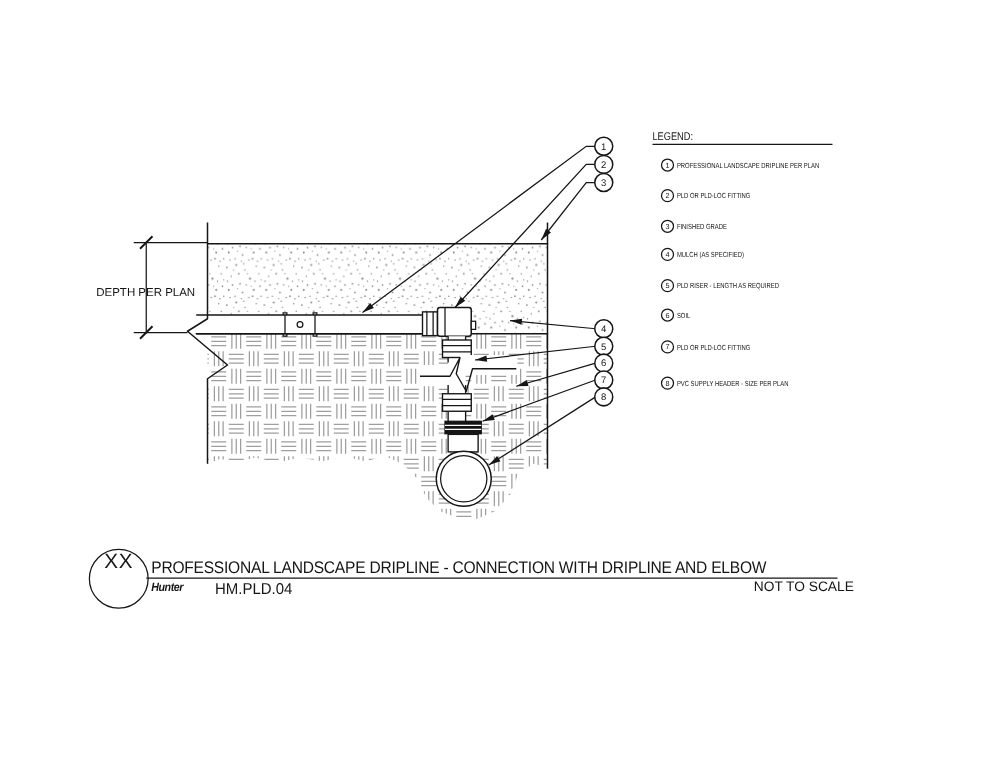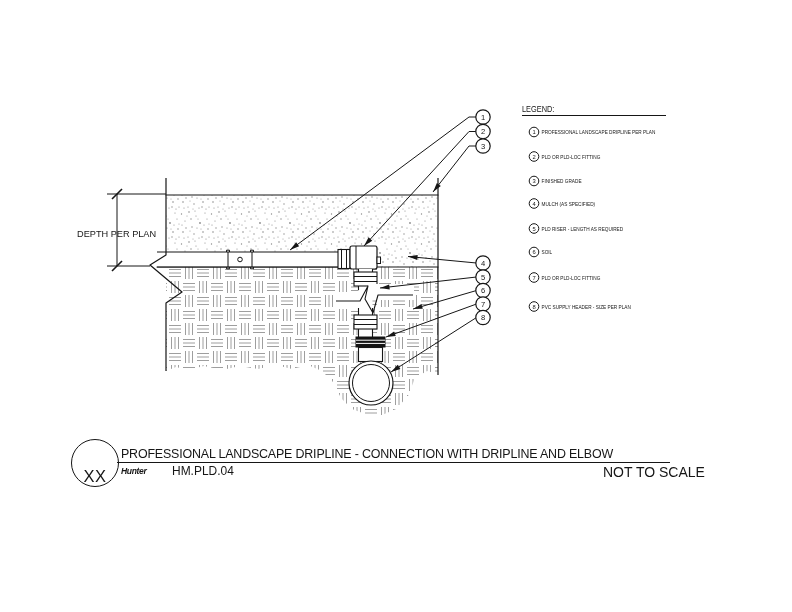--- a/index.html
+++ b/index.html
@@ -2,30 +2,30 @@
 <html><head>
 <meta charset="utf-8">
 <style>
   html,body{margin:0;padding:0;background:#fff;}
   .page{position:relative;width:792px;height:612px;background:#ffffff;overflow:hidden;
         font-family:"Liberation Sans",sans-serif;color:#111;}
   .page svg{position:absolute;left:0;top:0;}
   svg text{fill:#161616;font-family:"Liberation Sans",sans-serif;}
   .abs{position:absolute;white-space:nowrap;}
   .tb-circle{left:71px;top:439px;width:46px;height:46px;border:1.7px solid #161616;
-             border-radius:50%;display:flex;align-items:flex-end;justify-content:center;
+             border-radius:50%;display:flex;align-items:flex-start;justify-content:center;
              font-size:16.5px;letter-spacing:.5px;color:#161616;}
   .tb-title{left:121px;top:446px;font-size:13.4px;letter-spacing:-.2px;
             transform:scaleX(.93);transform-origin:left top;color:#161616;}
   .tb-line{left:117px;top:462px;width:553px;height:1.4px;background:#161616;}
   .tb-brand{left:121px;top:465px;font-size:9.5px;font-weight:700;font-style:italic;
             letter-spacing:-.4px;transform:scaleX(.9);transform-origin:left top;color:#161616;}
   .tb-num{left:172px;top:464px;font-size:12.6px;transform:scaleX(.95);
           transform-origin:left top;color:#161616;}
-  .tb-scale{left:603px;top:464px;font-size:14px;color:#161616;}
+  .tb-scale{left:603px;top:464px;font-size:11px;color:#161616;}
 </style>
 </head>
 <body>
 
 <div class="page">
 
   <svg width="792" height="612" viewBox="0 0 792 612">
     <defs>
       <pattern id="stipple" width="30" height="30" patternUnits="userSpaceOnUse">
         <g fill="#8a8a8a">

